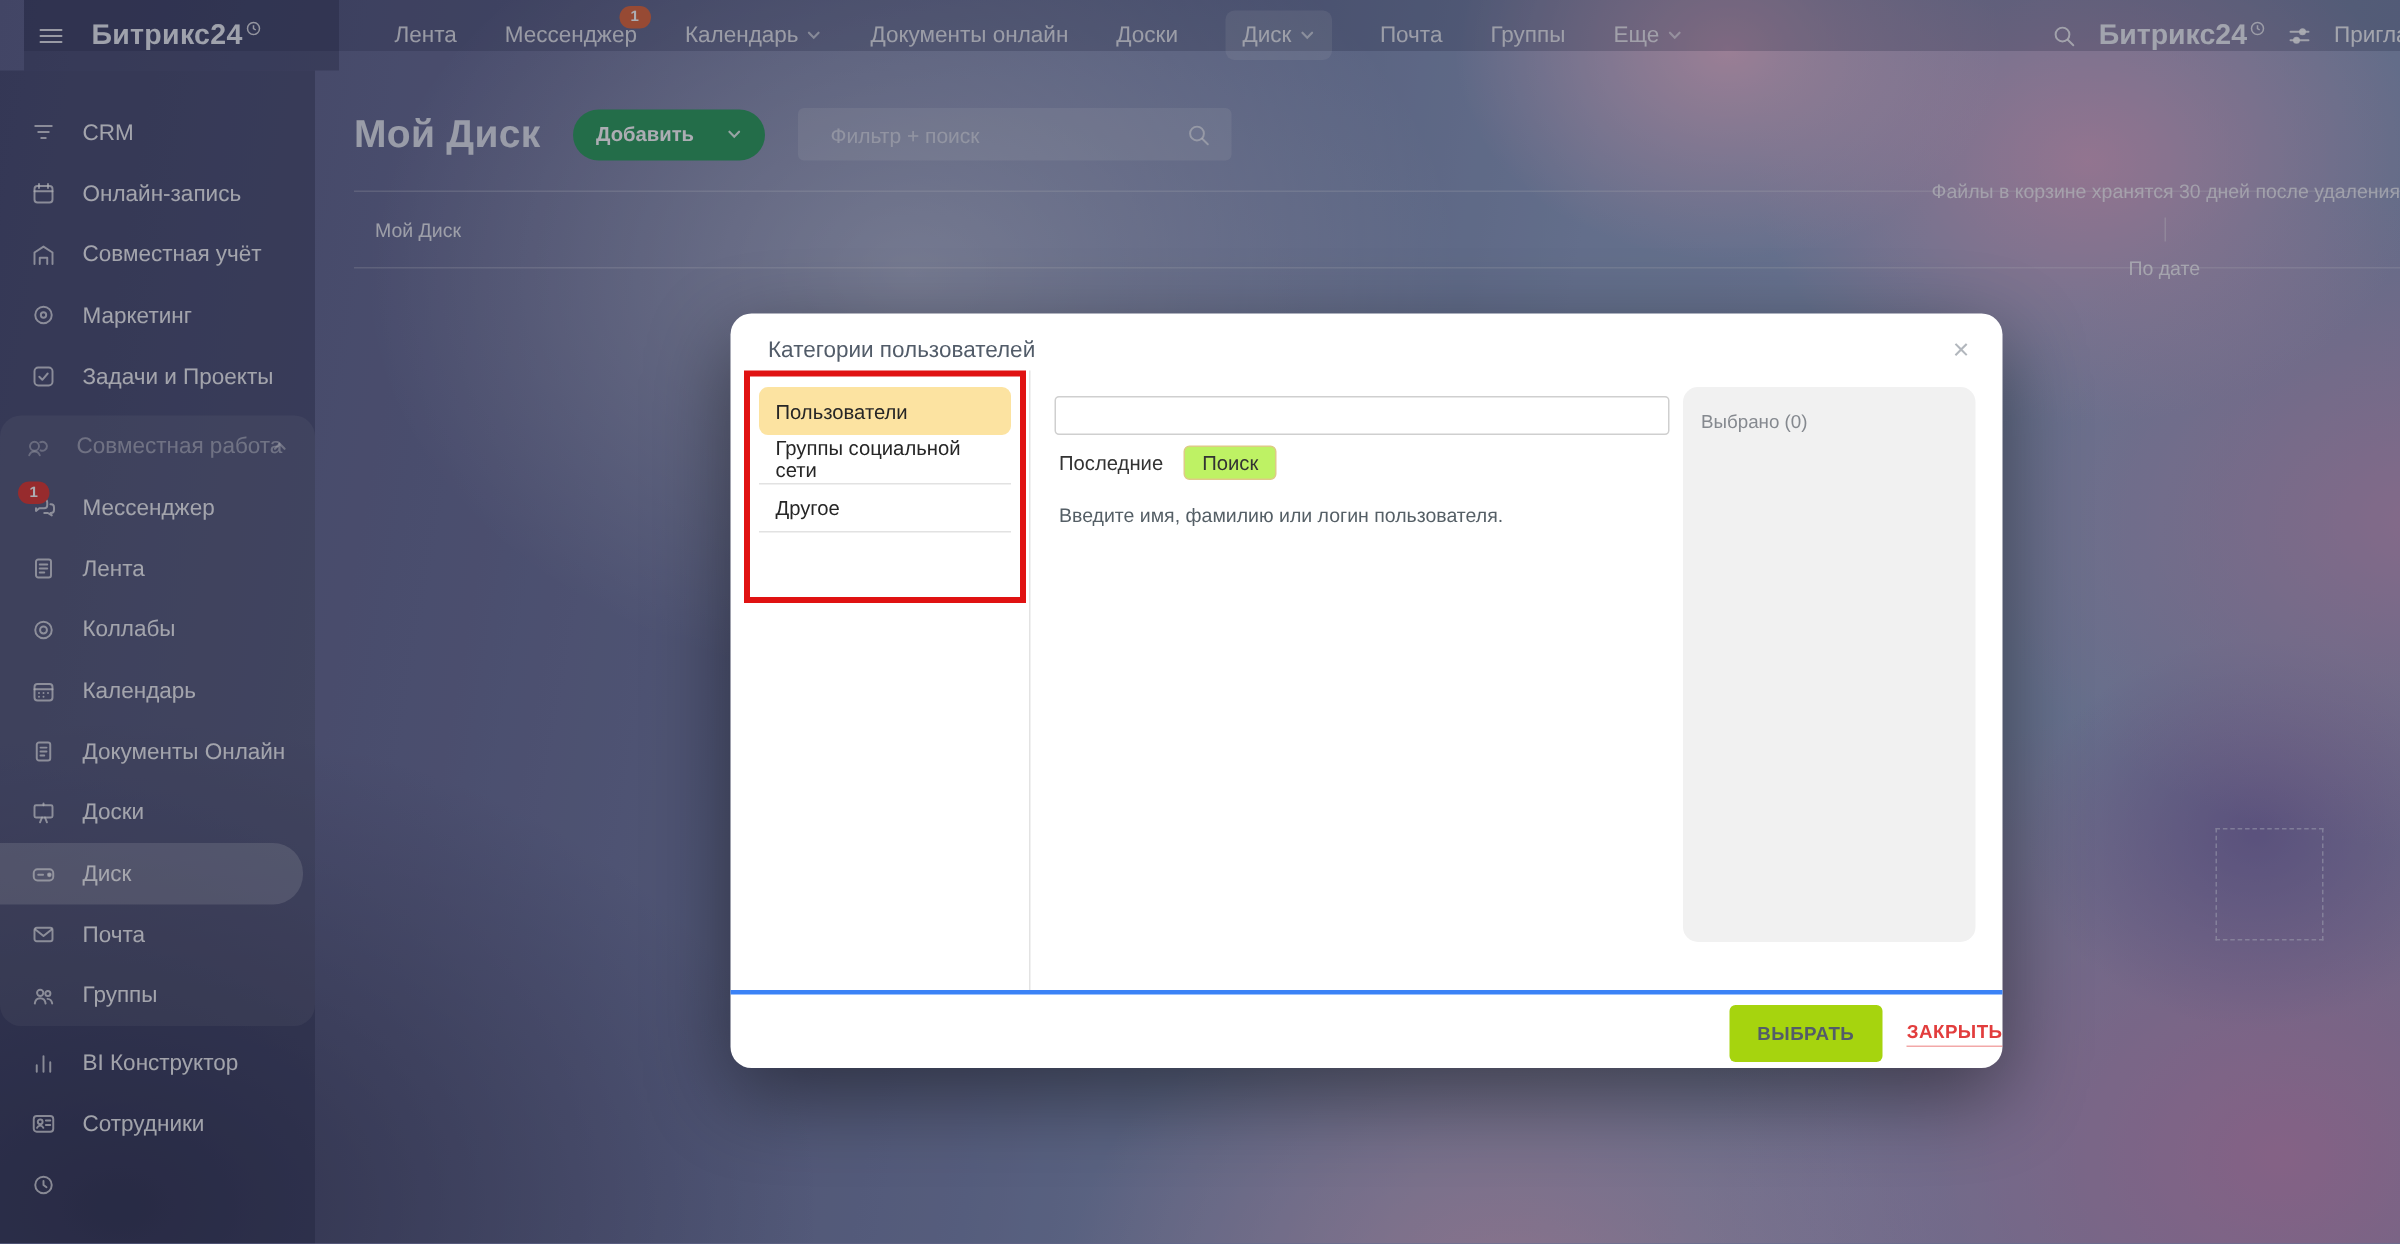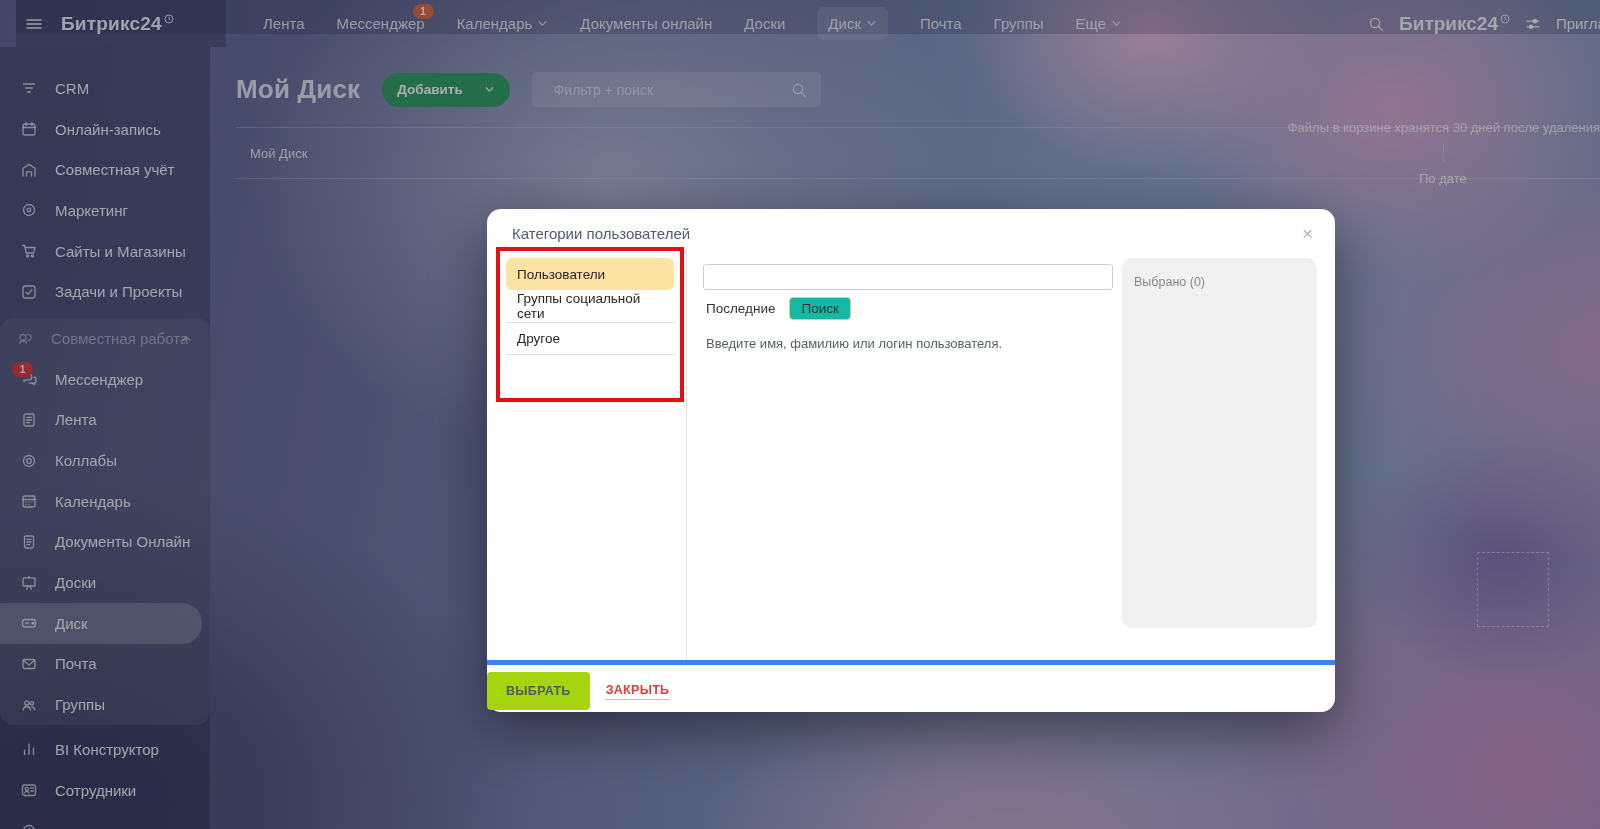--- a/index.html
+++ b/index.html
@@ -93,27 +93,27 @@
     line-height:1;padding:4px;}
   .cat-list{position:absolute;left:19px;top:49px;width:168px;}
   .cat-item{height:32.3px;display:flex;align-items:center;padding:0 11px;font-size:13.5px;
     color:#262626;cursor:pointer;border-bottom:1px solid #e2e2e2;box-sizing:border-box;}
   .cat-item.active{background:#fce3a1;border-radius:6px;border-bottom:none;}
   .vdiv{position:absolute;left:199px;top:38px;width:1px;height:413px;background:#e3e3e3;}
   .m-search{position:absolute;left:216px;top:55px;width:410px;height:26px;border:1px solid #cfcfcf;
     border-radius:3px;outline:none;font-family:inherit;font-size:13px;padding:0 8px;box-sizing:border-box;}
   .m-tabs{position:absolute;left:219px;top:88px;display:flex;align-items:flex-start;gap:14px;}
   .m-tab{font-size:13.5px;color:#333;cursor:pointer;padding:4px 0;}
-  .m-tab.active{background:#14b8a6;border:1px solid #decb86;border-radius:4px;padding:3px 11px;}
+  .m-tab.active{background:#bef264;border:1px solid #decb86;border-radius:4px;padding:3px 11px;}
   .m-hint{position:absolute;left:219px;top:127px;font-size:13px;color:#555f66;}
   .sel-panel{position:absolute;left:635px;top:49px;width:195px;height:370px;background:#f1f1f1;
     border-radius:10px;box-sizing:border-box;padding:14px 12px;}
   .sel-panel span{font-size:12.5px;color:#85898f;}
-  .m-footer{position:absolute;left:0;top:451px;width:848px;height:52px;border-top:5px solid #3b82f6;
-    display:flex;align-items:center;justify-content:flex-start;gap:16px;}
+  .m-footer{position:absolute;left:0;top:451px;width:848px;height:52px;border-top:3px solid #3b82f6;
+    display:flex;align-items:center;justify-content:flex-end;gap:16px;}
   .btn-select{background:#a6d40e;border:none;border-radius:4px;height:38px;padding:0 19px;
     font-family:inherit;font-size:12.5px;font-weight:700;color:#535c69;cursor:pointer;letter-spacing:.3px;}
   .btn-close{font-size:12.5px;font-weight:700;color:#e23d3d;cursor:pointer;letter-spacing:.3px;
     border-bottom:1px solid rgba(226,61,61,.45);padding-bottom:2px;}
   
   .red-annotation{position:absolute;left:496px;top:247px;width:188px;height:155px;
     border:4px solid #e01212;box-sizing:border-box;z-index:6;pointer-events:none;}
   svg{display:block;}
 </style>
 </head>
@@ -244,30 +244,20 @@
           <svg viewBox="0 0 18 18" width="18" height="18" fill="none" stroke="currentColor" stroke-width="1.3" stroke-linecap="round" stroke-linejoin="round">
             <circle cx="9" cy="9" r="5.5"></circle>
             <circle cx="9" cy="9" r="1.8"></circle>
           </svg>
         </span>
         <span>Маркетинг</span>
       </div>
       <div class="side-item">
         <span class="s-icon">
           <svg viewBox="0 0 18 18" width="18" height="18" fill="none" stroke="currentColor" stroke-width="1.3" stroke-linecap="round" stroke-linejoin="round">
-            <path d="M2.5 3.5h2l1.8 7.5h7.2l1.6-5.5H5.1"></path>
-            <circle cx="7.6" cy="14" r="1.1"></circle>
-            <circle cx="12.4" cy="14" r="1.1"></circle>
-          </svg>
-        </span>
-        <span>Сайты и Магазины</span>
-      </div>
-      <div class="side-item">
-        <span class="s-icon">
-          <svg viewBox="0 0 18 18" width="18" height="18" fill="none" stroke="currentColor" stroke-width="1.3" stroke-linecap="round" stroke-linejoin="round">
             <rect x="3" y="3" width="12" height="12" rx="2.5"></rect>
             <path d="M6.2 9.2l2 2 3.6-4.2"></path>
           </svg>
         </span>
         <span>Задачи и Проекты</span>
       </div>
       <div class="side-group">
         <div class="side-item header">
           <span class="s-icon">
             <svg viewBox="0 0 18 18" width="18" height="18" fill="none" stroke="currentColor" stroke-width="1.3" stroke-linecap="round" stroke-linejoin="round">

